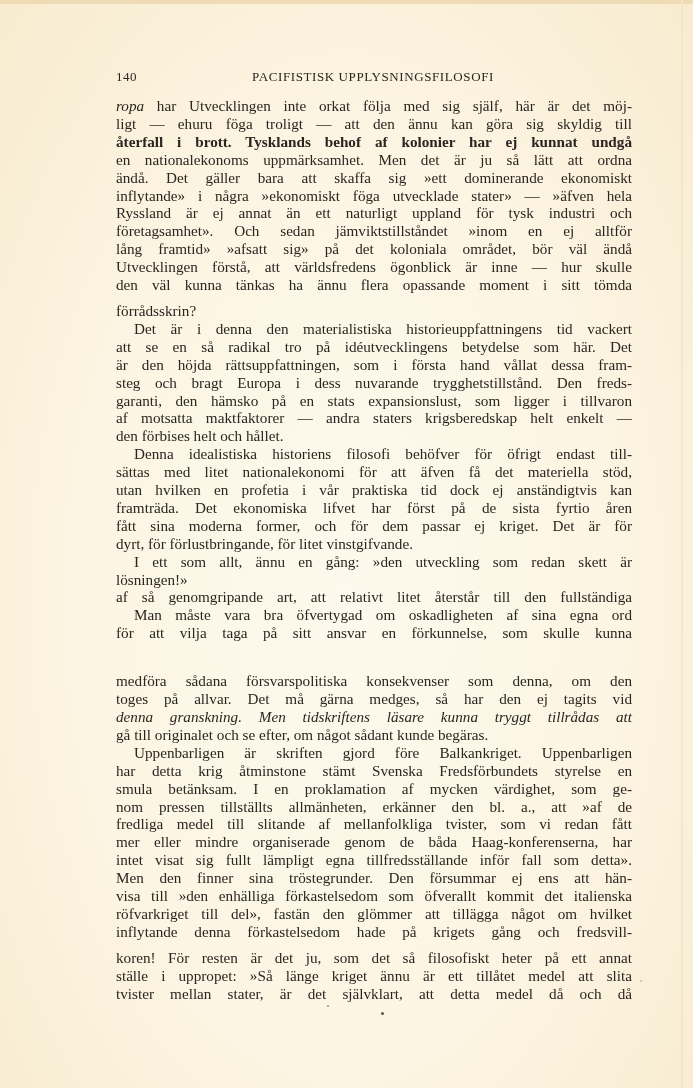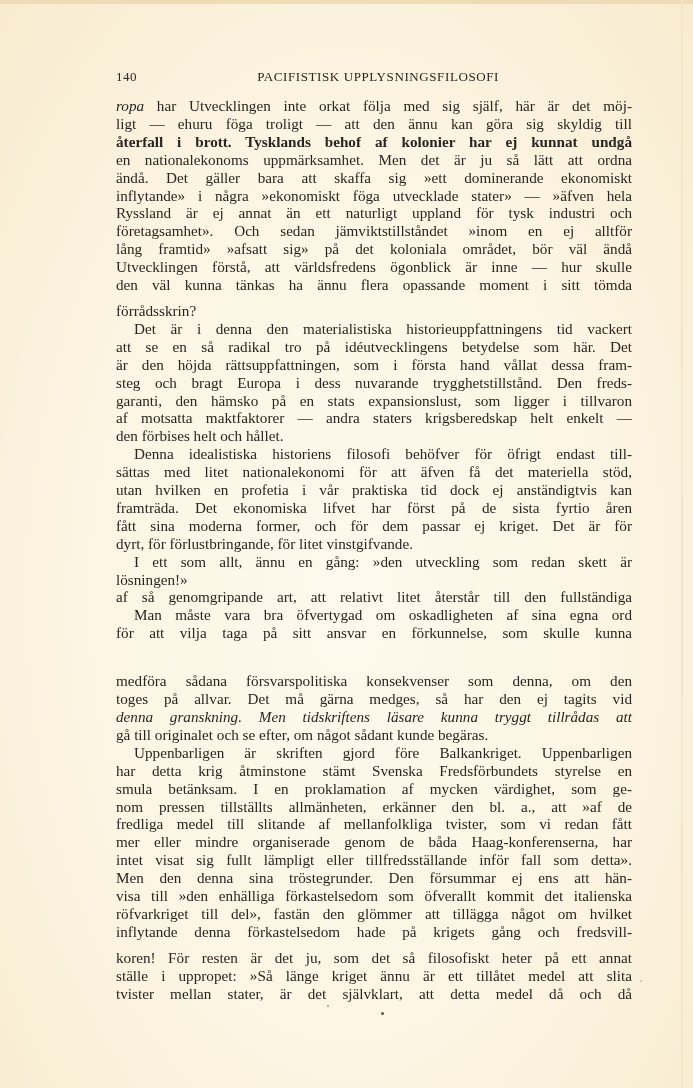--- a/index.html
+++ b/index.html
@@ -48,21 +48,21 @@
       position: absolute;
       left: 0;
       top: 0;
       letter-spacing: 0.5px;
     }
     .running-title {
       position: absolute;
       left: 131px;
       top: 0;
       width: 252px;
-      text-align: right;
+      text-align: center;
       letter-spacing: 0.6px;
       white-space: nowrap;
     }
     .body-text {
       position: absolute;
       left: 116px;
       top: 97px;
       width: 516px;
       font-family: "Liberation Serif", "DejaVu Serif", serif;
       font-size: 15.2px;
@@ -139,22 +139,22 @@
       <span class="line" style="display: block; margin-top: 30px;"><span>medföra sådana försvarspolitiska konsekvenser som denna, om den</span></span>
       <span class="line" style="display: block;"><span>toges på allvar.  Det må gärna medges, så har den ej tagits vid</span></span>
       <span class="line" style="display: block; font-style: italic;"><span>denna granskning.  Men tidskriftens läsare kunna tryggt tillrådas att</span></span>
       <span class="line last" style="display: block;"><span>gå till originalet och se efter, om något sådant kunde begäras.</span></span>
       <span class="line indent" style="display: block;"><span>Uppenbarligen är skriften gjord före Balkankriget.  Uppenbarligen</span></span>
       <span class="line" style="display: block;"><span>har detta krig åtminstone stämt Svenska Fredsförbundets styrelse en</span></span>
       <span class="line" style="display: block;"><span>smula betänksam.  I en proklamation af mycken värdighet, som ge-</span></span>
       <span class="line" style="display: block;"><span>nom pressen tillställts allmänheten, erkänner den bl. a., att »af de</span></span>
       <span class="line" style="display: block;"><span>fredliga medel till slitande af mellanfolkliga tvister, som vi redan fått</span></span>
       <span class="line" style="display: block;"><span>mer eller mindre organiserade genom de båda Haag-konferenserna, har</span></span>
-      <span class="line" style="display: block;"><span>intet visat sig fullt lämpligt eller tillfredsställande inför fall som detta».</span></span>
-      <span class="line" style="display: block;"><span>Men den denna sina tröstegrunder.  Den försummar ej ens att hän-</span></span>
+      <span class="line" style="display: block;"><span>intet visat sig fullt lämpligt egna tillfredsställande inför fall som detta».</span></span>
+      <span class="line" style="display: block;"><span>Men den finner sina tröstegrunder.  Den försummar ej ens att hän-</span></span>
       <span class="line" style="display: block;"><span>visa till »den enhälliga förkastelsedom som öfverallt kommit det italienska</span></span>
       <span class="line" style="display: block;"><span>röfvarkriget till del», fastän den glömmer att tillägga något om hvilket</span></span>
       <span class="line" style="display: block;"><span>inflytande denna förkastelsedom hade på krigets gång och fredsvill-</span></span>
       <span class="line" style="display: block; margin-top: 8px;"><span>koren!  För resten är det ju, som det så filosofiskt heter på ett annat</span></span>
       <span class="line" style="display: block;"><span>ställe i uppropet: »Så länge kriget ännu är ett tillåtet medel att slita</span></span>
       <span class="line" style="display: block;"><span>tvister mellan stater, är det självklart, att detta medel då och då</span></span>
     </div>
 
   <div class="speck" style="left:327px; top:1005px; width:2px; height:2px; background:#9a8f84;"></div>
   <div class="speck" style="left:381px; top:1012px;"></div>

